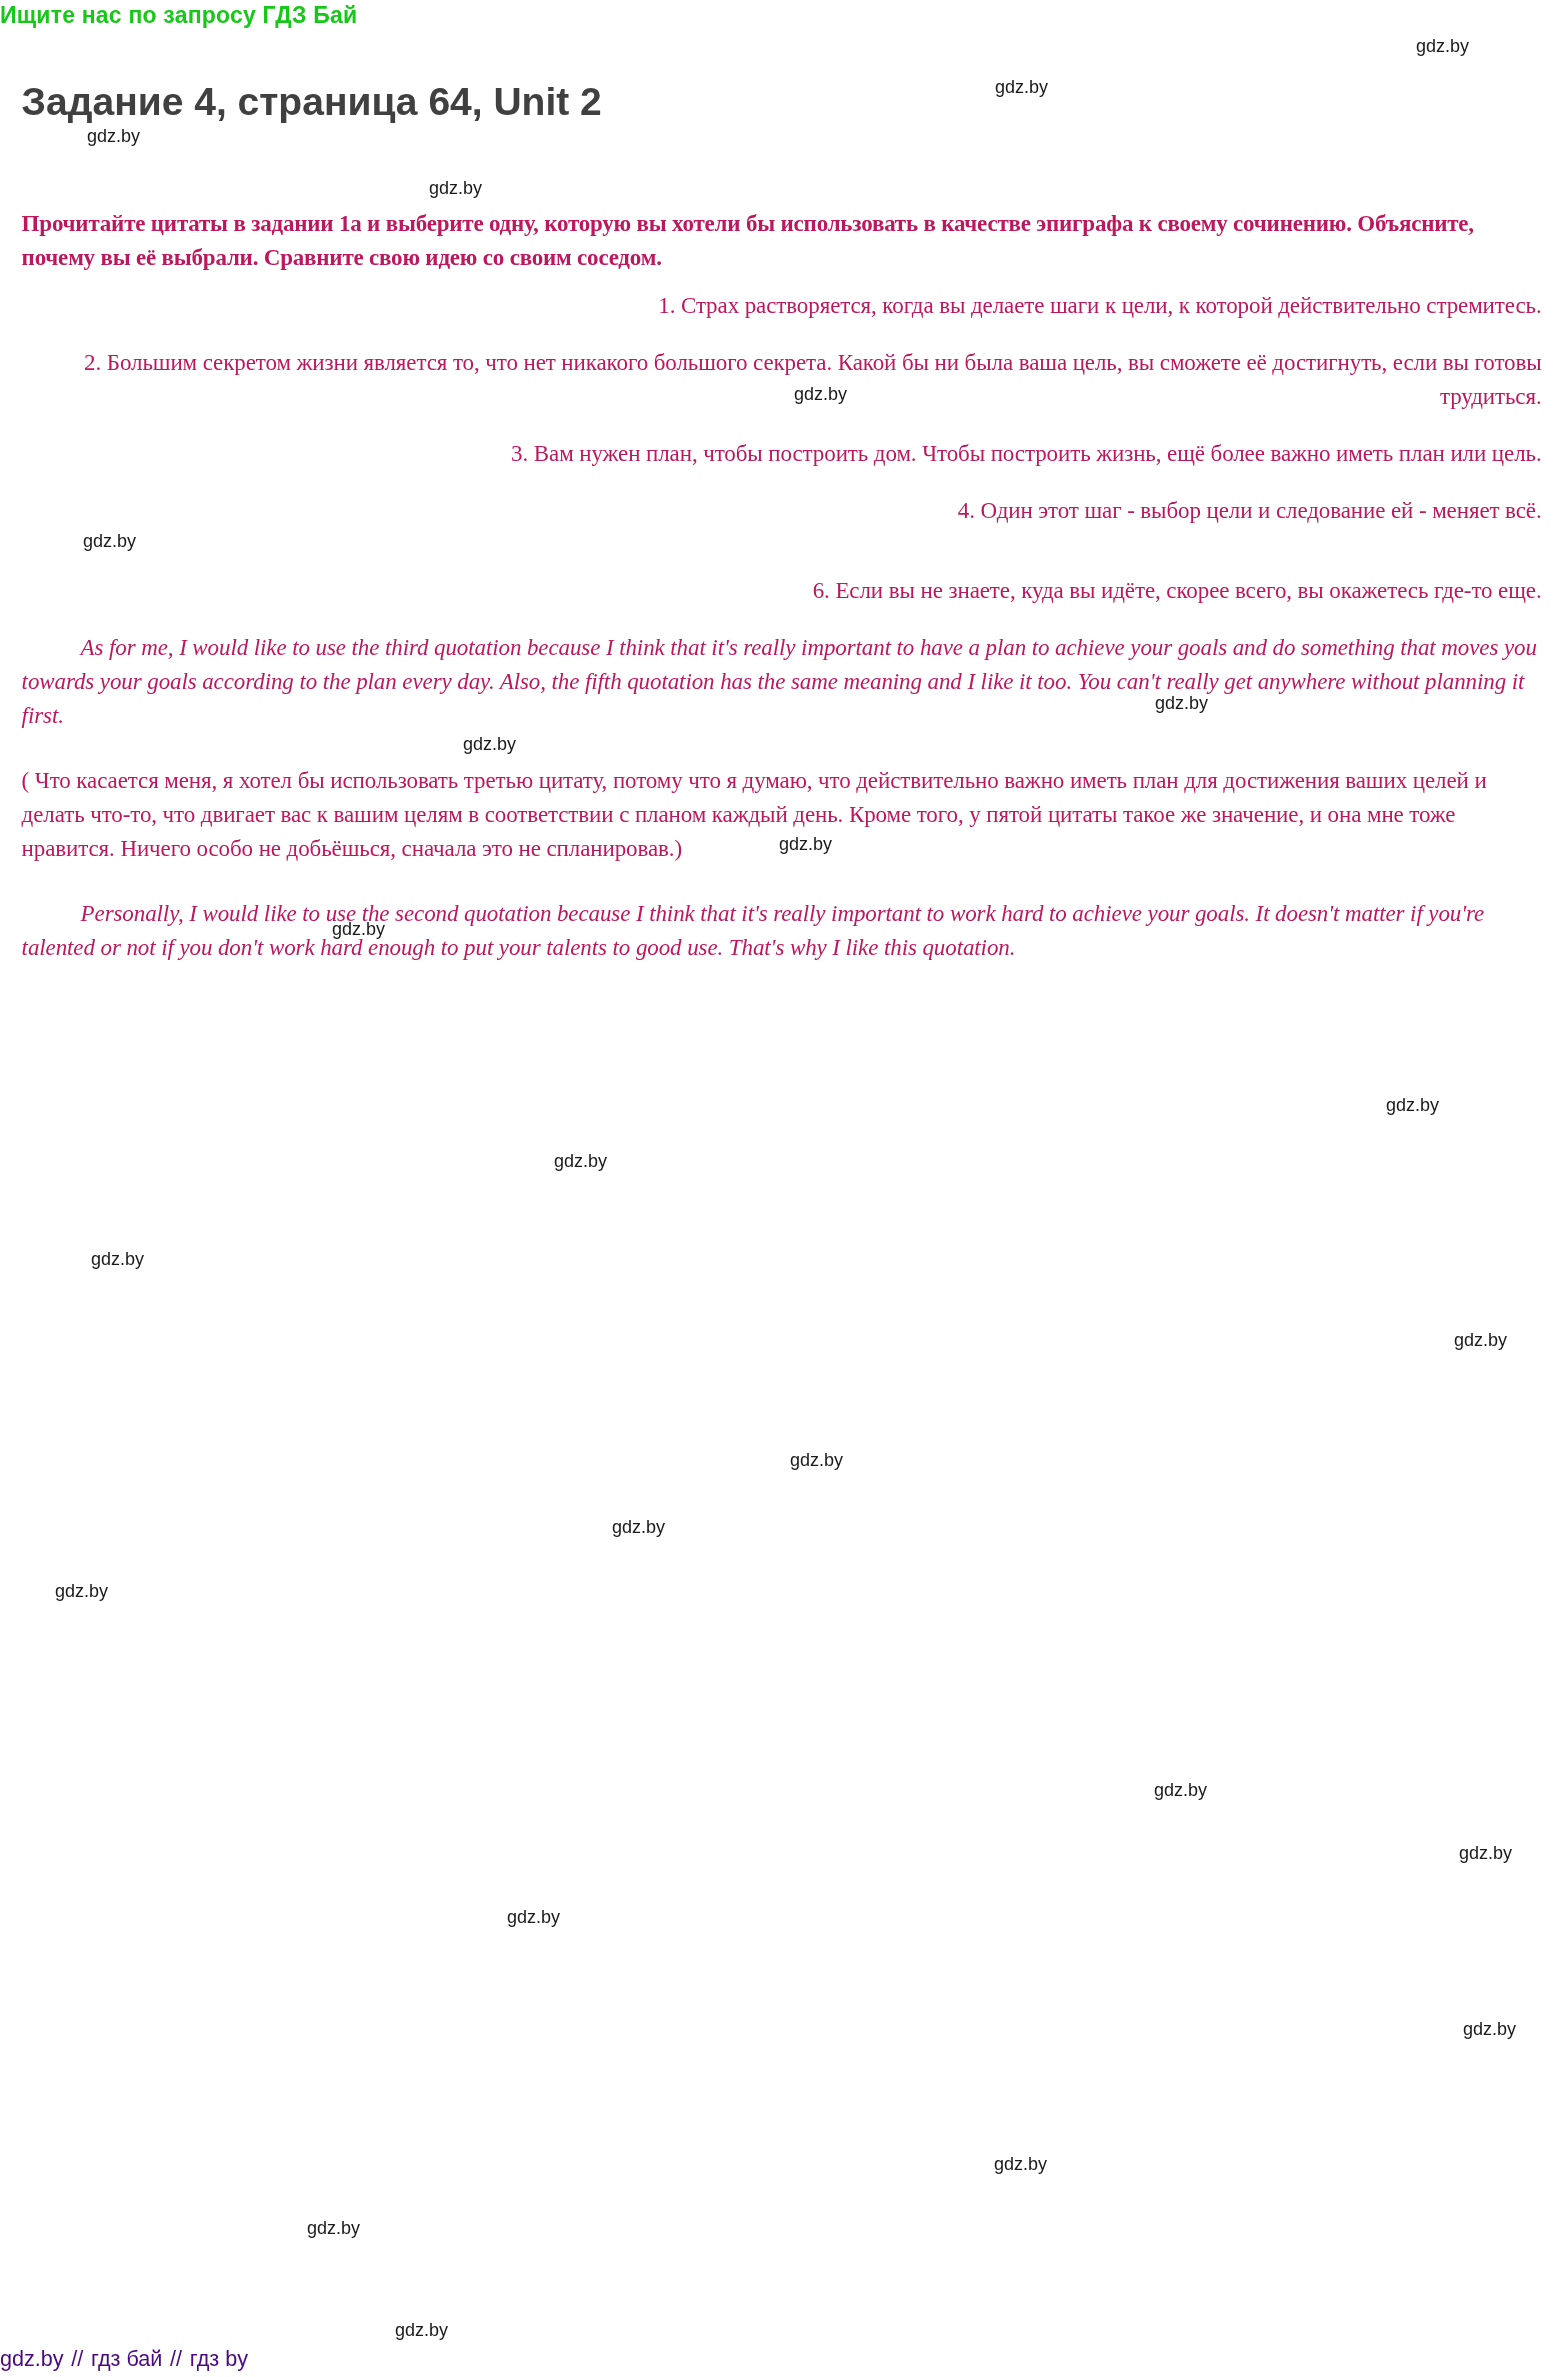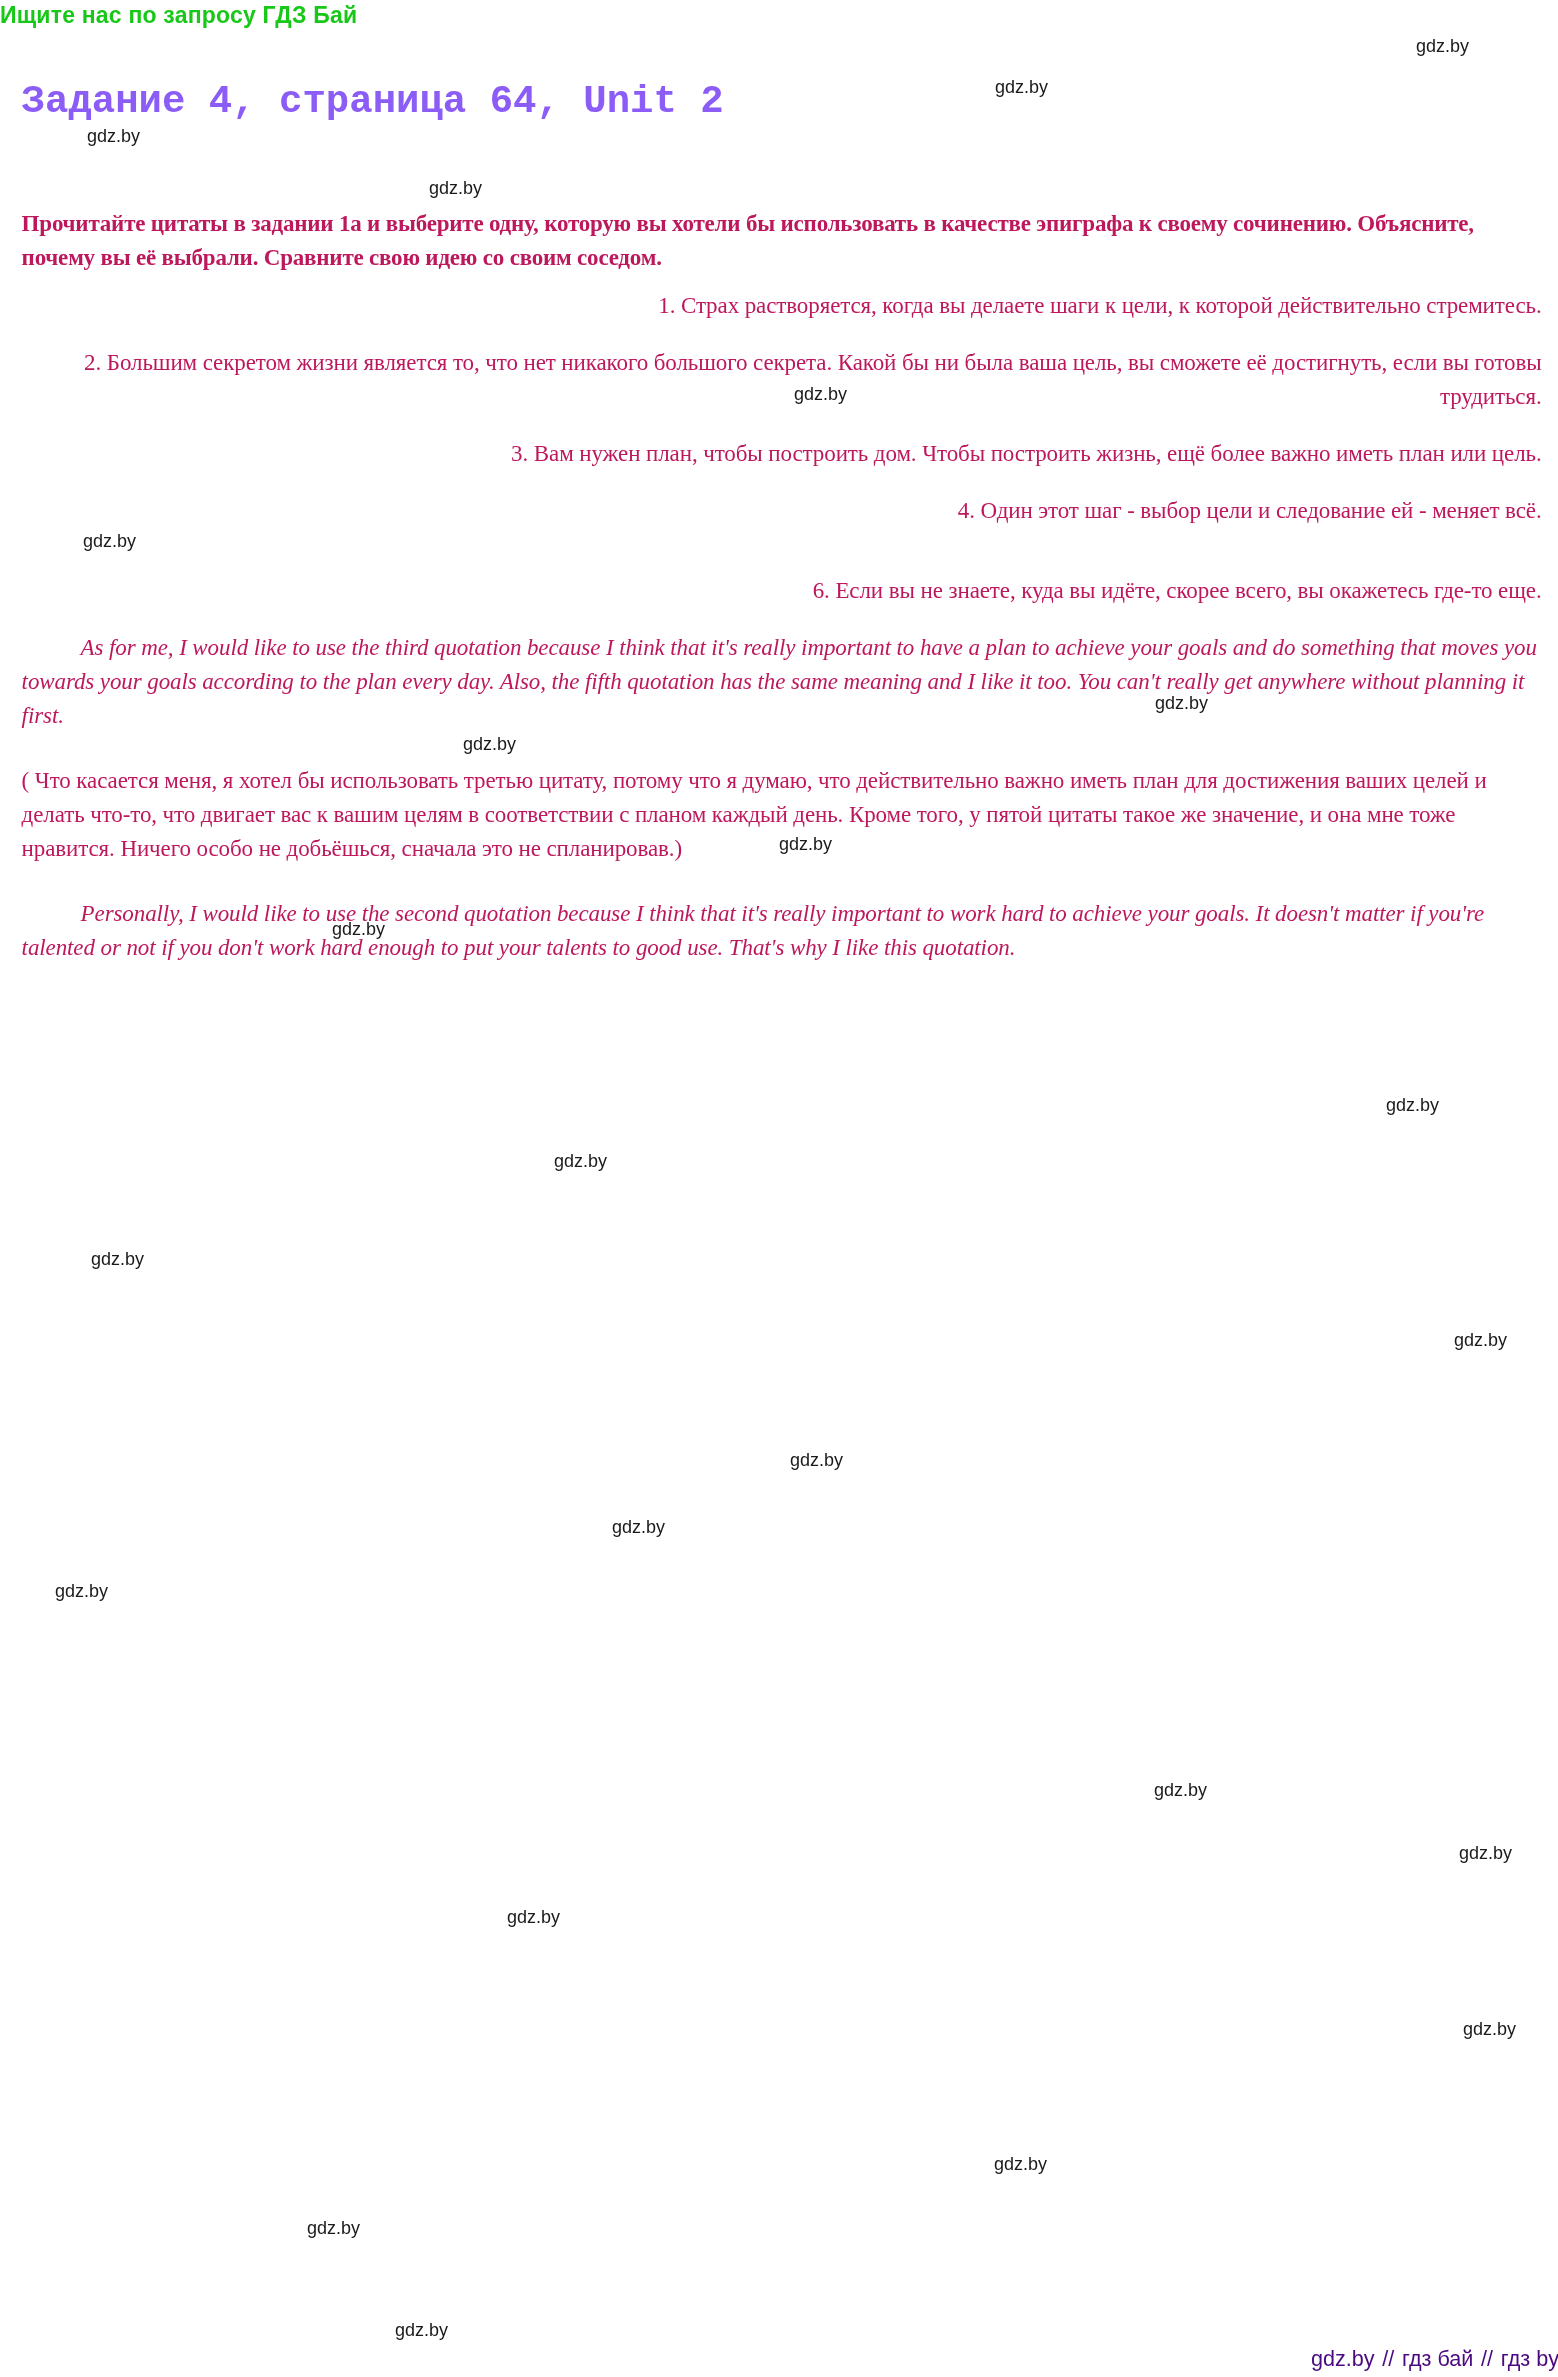--- a/index.html
+++ b/index.html
@@ -33,25 +33,25 @@
     letter-spacing: 0.2px;
     color: #18c818;
     white-space: nowrap;
   }
 
   
   .doc-title {
     position: absolute;
     top: 56px;
     left: 21.6px;
-    font-family: Liberation Mono, monospace;
+    font-family: Liberation Sans, sans-serif;
     font-weight: 700;
     font-size: 39px;
     line-height: 1.05;
-    color: #8b5cf6;
+    color: #404040;
     white-space: nowrap;
   }
 
   
   .content {
     position: absolute;
     top: 207px;
     left: 21.6px;
     width: 1520px;
   }
@@ -91,21 +91,21 @@
     pointer-events: none;
     z-index: 5;
   }
 
   
   .footer-links {
     position: absolute;
     left: 0;
     bottom: 4.6px;
     width: 1559px;
-    text-align: right;
+    text-align: left;
     font-family: "Liberation Sans", "DejaVu Sans", sans-serif;
     font-size: 21.6px;
     color: #4b0a82;
     white-space: nowrap;
   }
   .footer-links .sep { padding: 0 7.7px; }
 </style>
 </head>
 <body>
 

